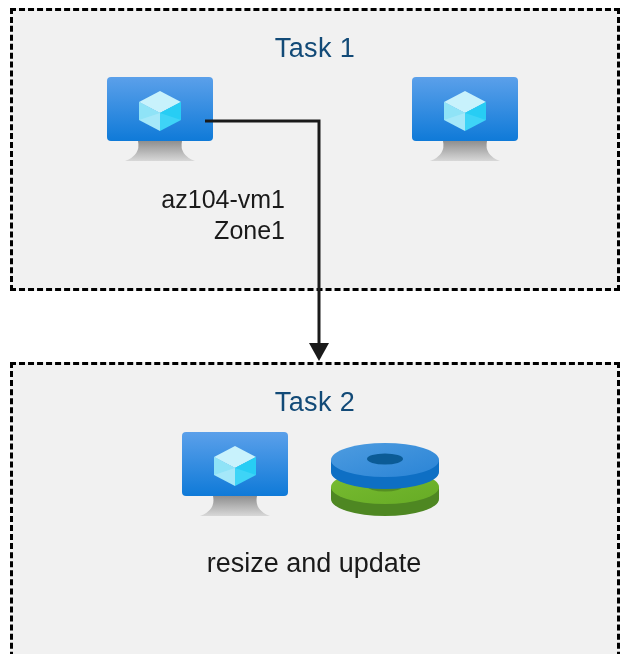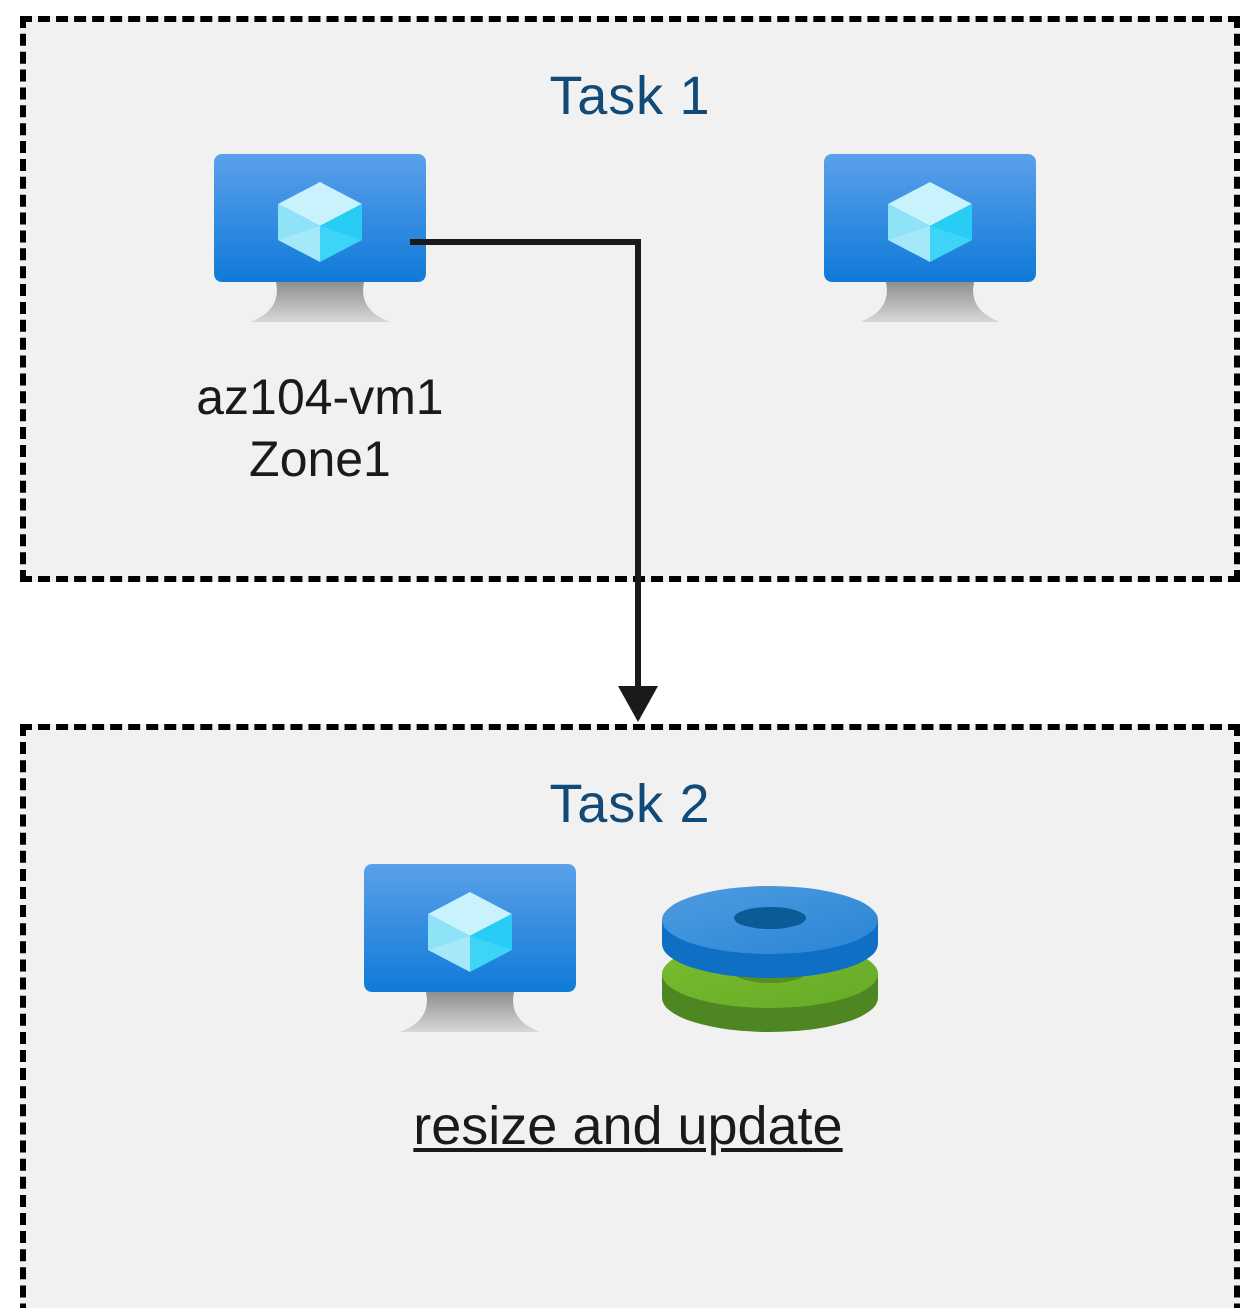--- a/index.html
+++ b/index.html
@@ -41,21 +41,21 @@
     letter-spacing: 0.4px;
     white-space: nowrap;
     user-select: none;
   }
   #task1-title { top: 22px; }
   #task2-title { top: 22px; }
 
   
   .node {
     position: absolute;
-    text-align: center;
+    text-align: right;
   }
   #node-vm1 { left: 35px;  top: 75px; width: 250px; }
   #node-vm2 { left: 340px; top: 75px; width: 250px; }
   #node-vm3 { left: 140px; top: 430px; width: 190px; }
   #node-disks { left: 320px; top: 435px; width: 130px; }
 
   .node-label {
     font-size: 25px;
     color: #1a1a1a;
     line-height: 31px;
@@ -82,21 +82,20 @@
   #task2-caption {
     position: absolute;
     left: 0;
     top: 548px;
     width: 628px;
     text-align: center;
     font-size: 27px;
     color: #1a1a1a;
     font-family: "Liberation Sans", sans-serif;
     user-select: none;
-    text-decoration: underline;
   }
 </style>
 </head>
 <body>
 
 <div id="canvas">
 
   <div class="task-box" id="task1-box">
     <div class="task-title" id="task1-title">Task 1</div>
   </div>

